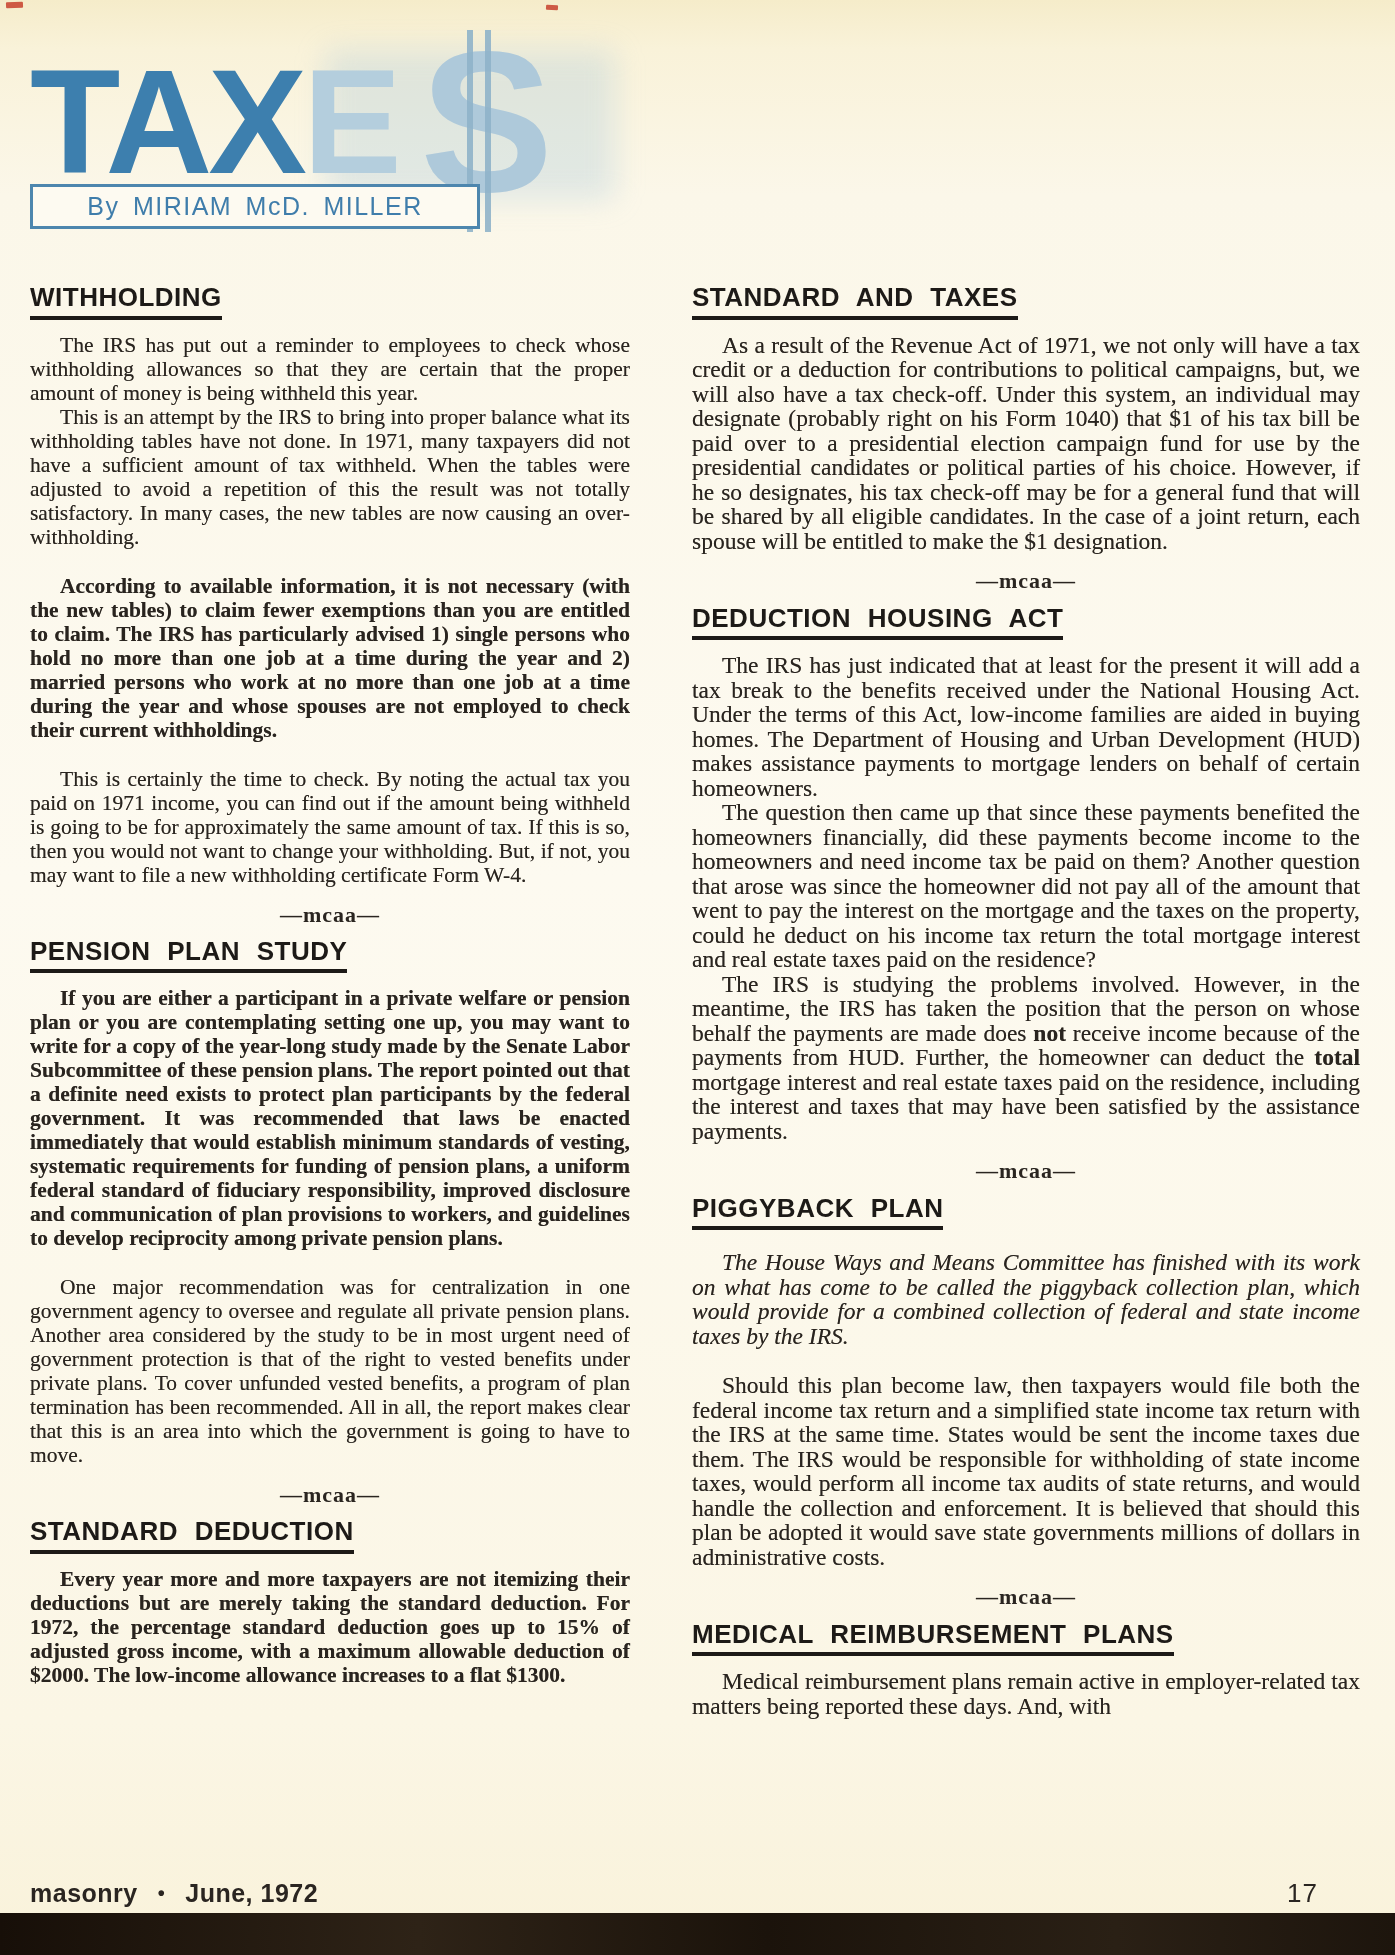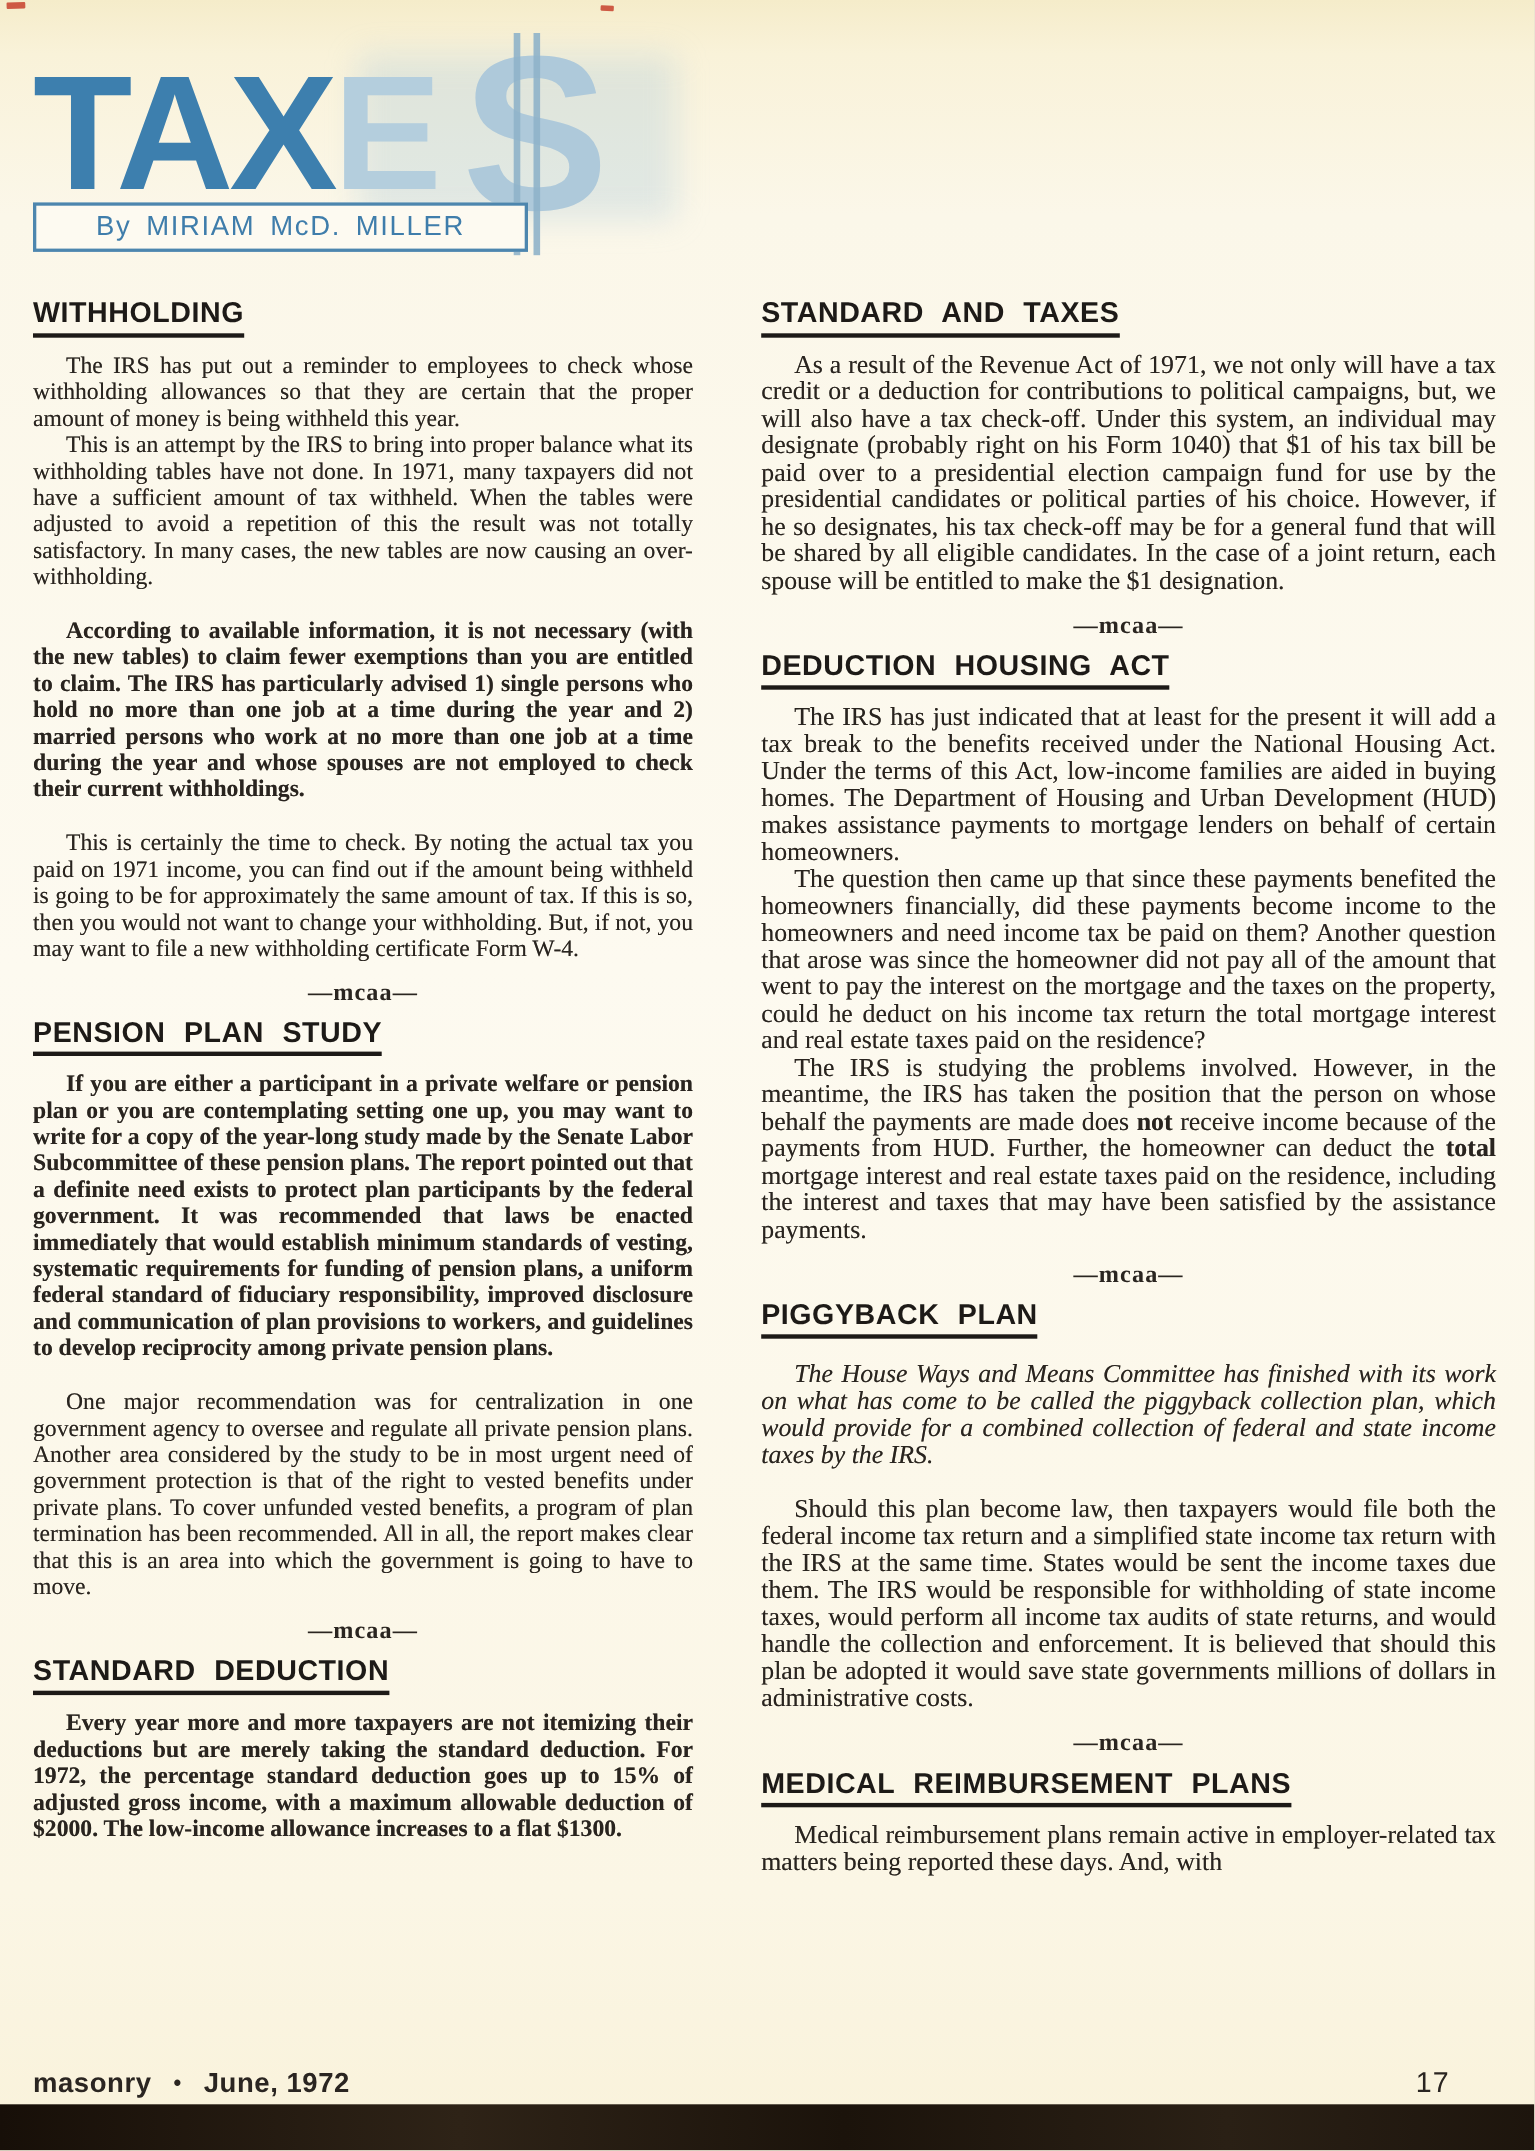--- a/index.html
+++ b/index.html
@@ -45,21 +45,21 @@
   .logo-s-bar.b2 { left: 65px; }
   .byline-box {
     position: absolute; left: 0; top: 136px; width: 450px; height: 45px;
     border: 3px solid #4d86ae; background: #fdfaf1;
     display: flex; align-items: center; justify-content: center;
     font-family: "Liberation Sans", sans-serif;
     font-size: 25px; color: #3f7dab; letter-spacing: 1.5px; word-spacing: 5px;
   }
 
   
-  .columns { position: absolute; left: 30px; top: 270px; width: 1330px; display: flex; gap: 62px; }
+  .columns { position: absolute; left: 30px; top: 283px; width: 1330px; display: flex; gap: 62px; }
   .col { text-align: justify; }
   .col-left  { width: 600px; font-size: 21.5px; line-height: 24px; }
   .col-right { width: 668px; font-size: 23.5px; line-height: 24.5px; }
 
   h2.heading {
     display: table;
     font-family: "Liberation Sans", sans-serif;
     font-weight: 700; font-size: 26px; line-height: 1.1;
     color: #1d1a17; letter-spacing: .5px; word-spacing: 9px;
     border-bottom: 4px solid #1d1a17; padding-bottom: 4px;

